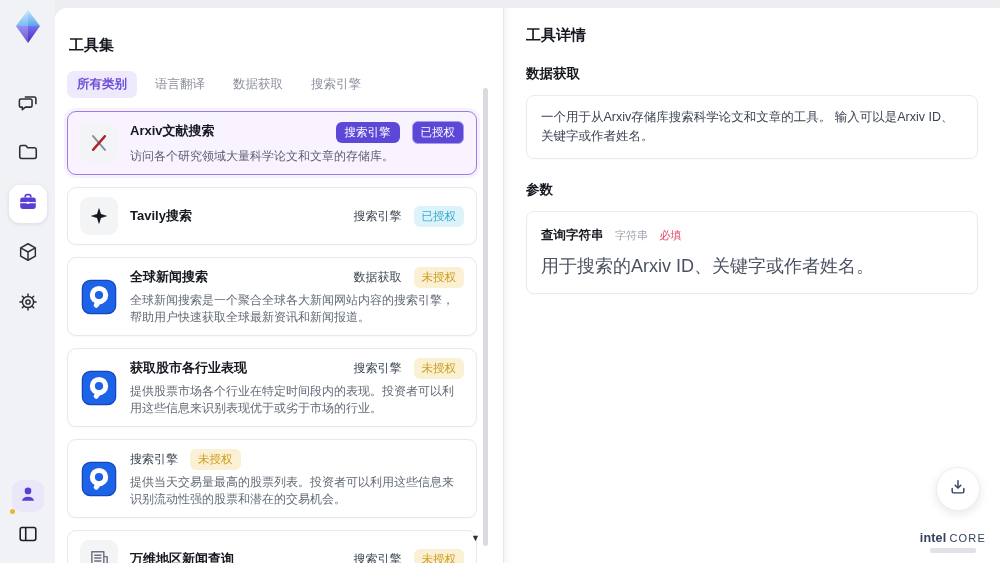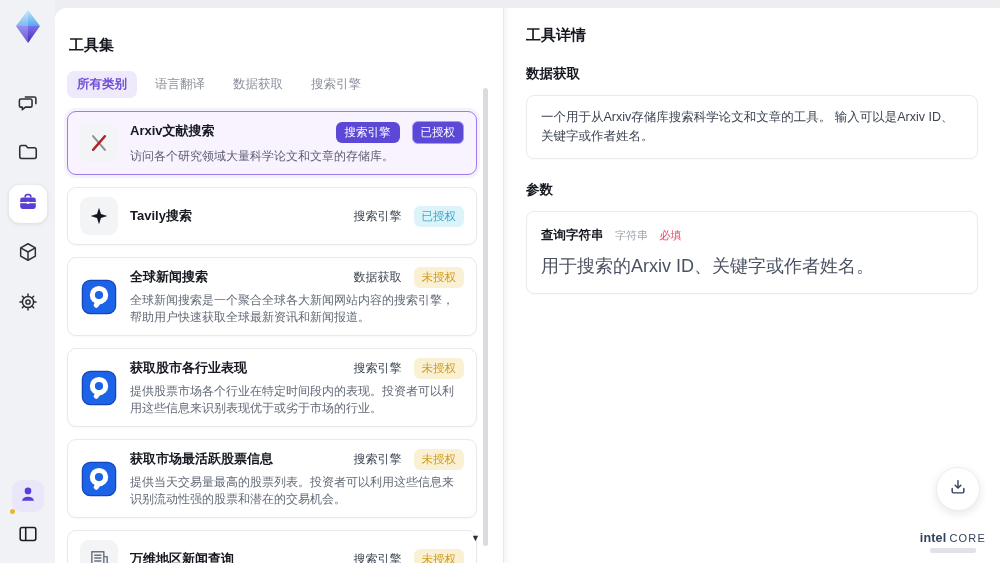--- a/index.html
+++ b/index.html
@@ -254,21 +254,20 @@
       <svg viewBox="0 0 24 24" width="38" height="38">
         <rect x="1.5" y="1.5" width="21" height="21" rx="5" fill="#1d63e8" stroke="#1446b8" stroke-width="0.8"></rect>
         <circle cx="12" cy="10.8" r="5.8" fill="#fff"></circle>
         <circle cx="12" cy="10.8" r="2.6" fill="#1d63e8"></circle>
         <rect x="9.1" y="14.3" width="3.2" height="4.6" rx="1.5" fill="#fff" transform="rotate(38 10.7 16.6)"></rect>
       </svg>
     </span>
 
     <div class="tool-body">
       <div class="tool-top">
-        <div class="tool-name">获取市场最活跃股票信息</div>
         <div class="tool-badges">
           <span class="cat">搜索引擎</span>
           <span class="auth no">未授权</span>
         </div>
       </div>
       <div class="tool-desc">提供当天交易量最高的股票列表。投资者可以利用这些信息来识别流动性强的股票和潜在的交易机会。</div>
     </div>
   </div>
         <div class="card">
 

